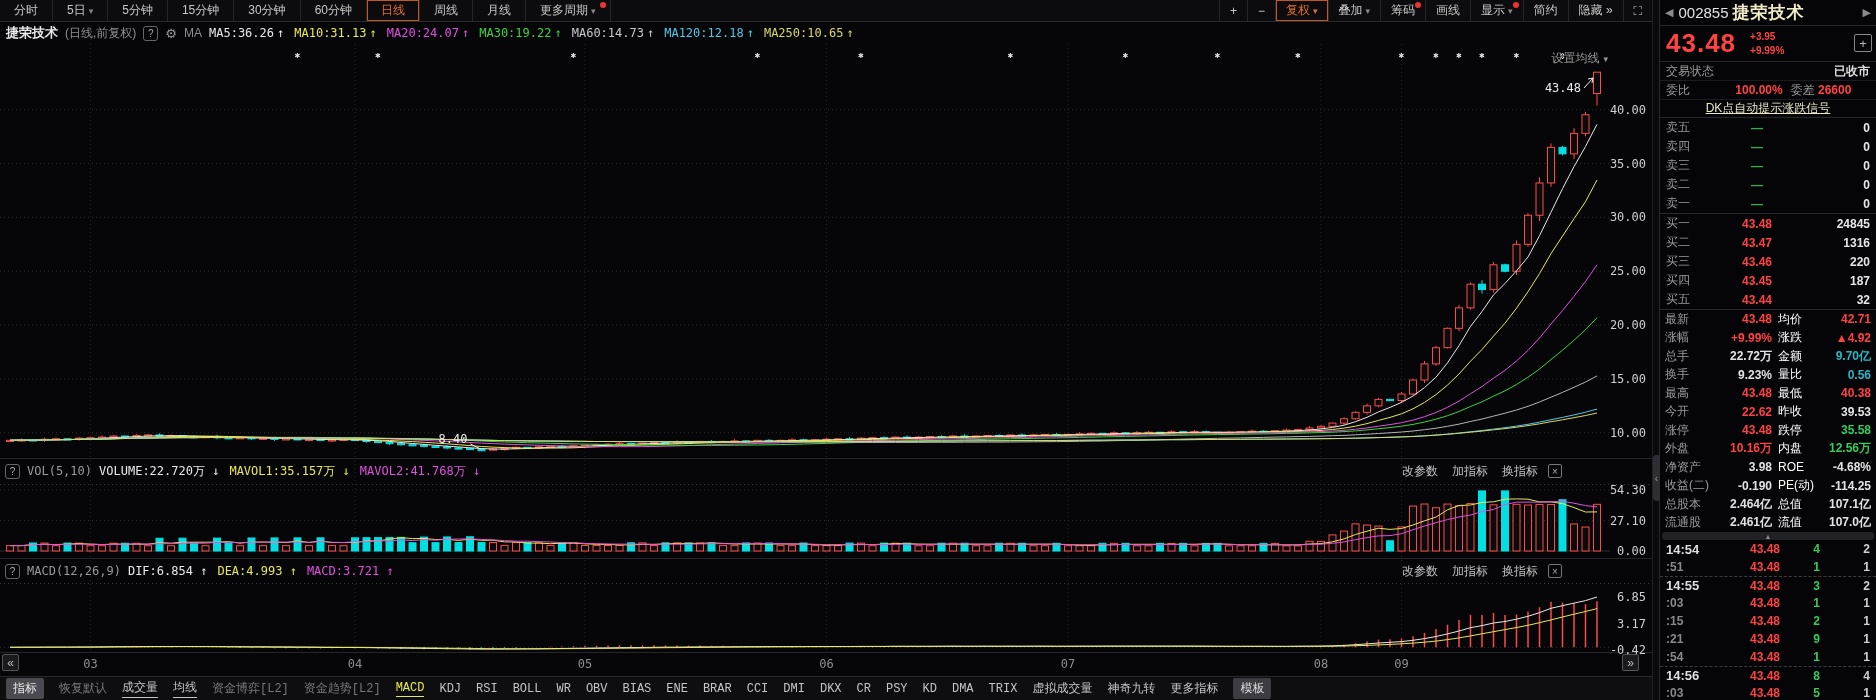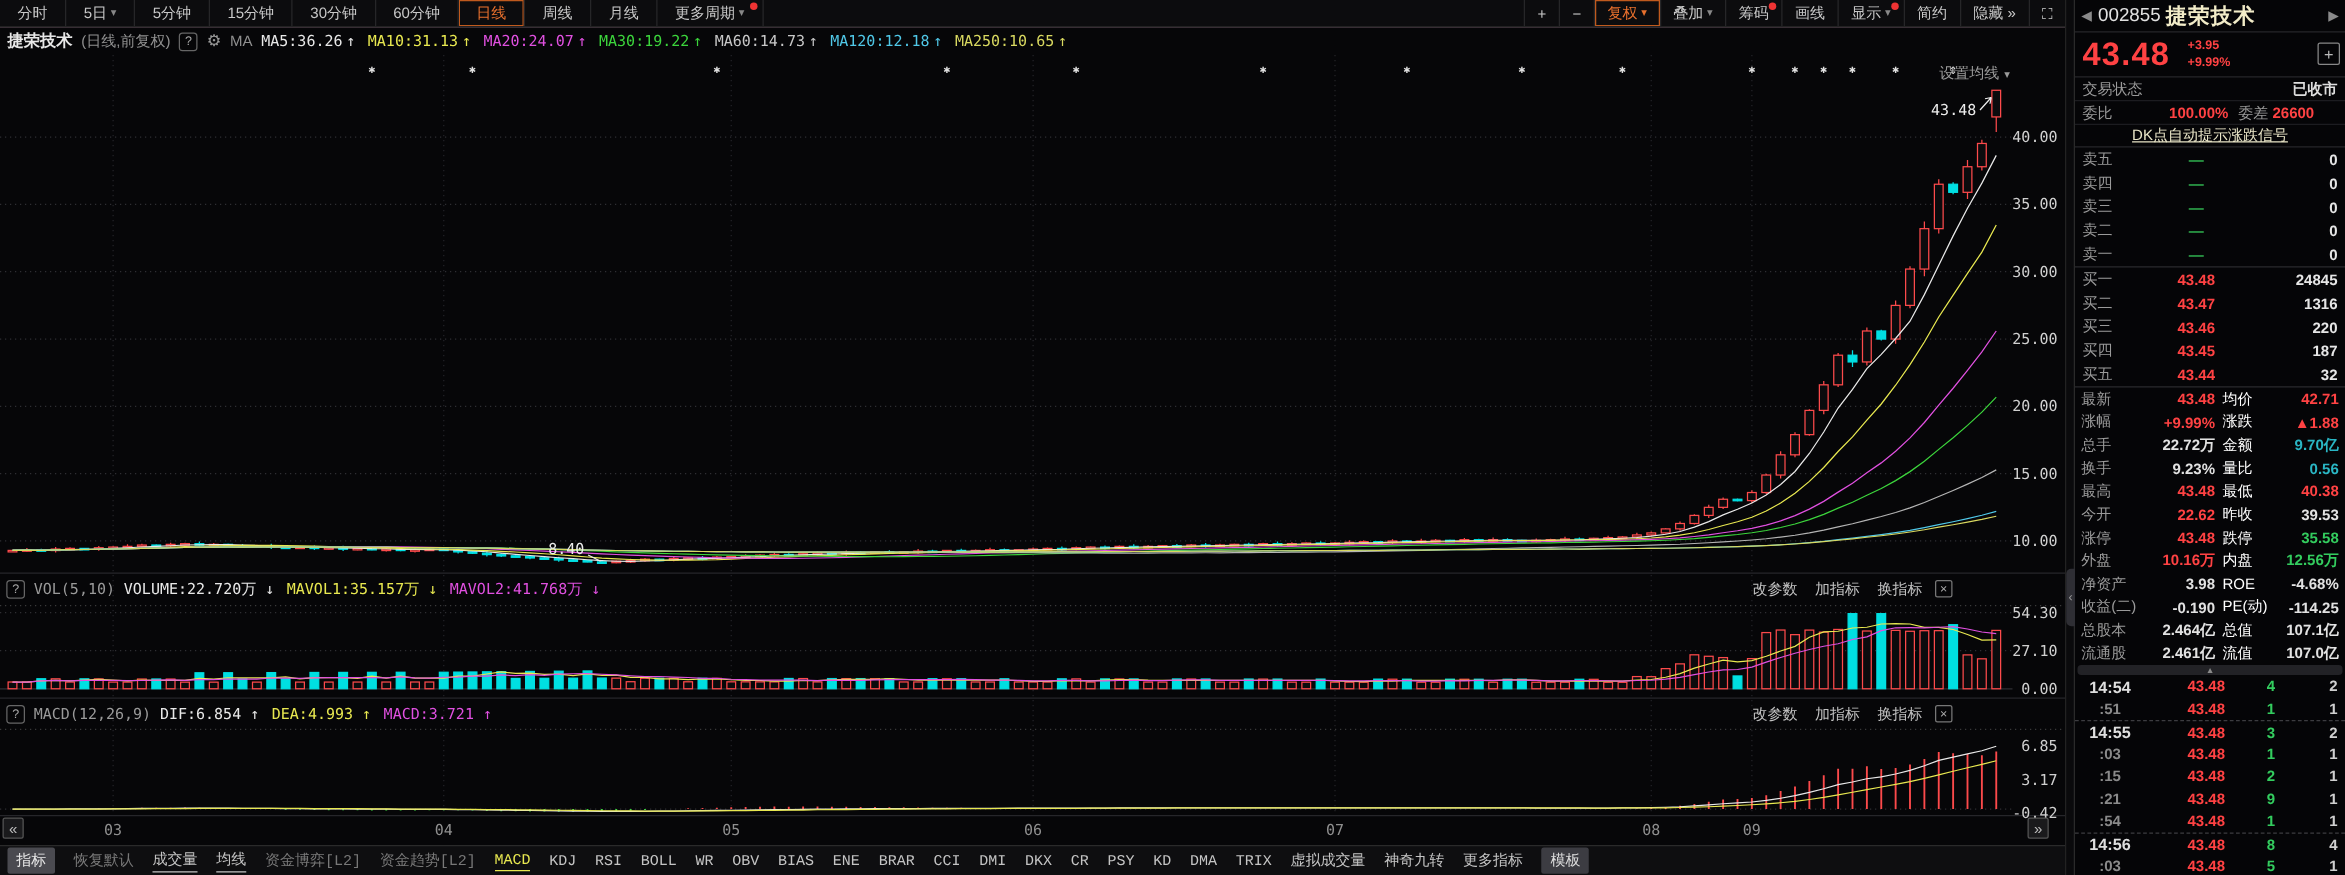--- a/index.html
+++ b/index.html
@@ -1,19 +1,19 @@
 <!DOCTYPE html>
 <html><head>
 <meta charset="utf-8">
 <style>
   * { margin:0; padding:0; box-sizing:border-box; }
   html,body { background:#000; }
   body { font-family:"Liberation Sans","DejaVu Sans",sans-serif; color:#c8c8c8; }
   .app { position:relative; width:1876px; height:700px; background:#060608; overflow:hidden; display:flex; }
-  .chart-col { position:relative; width:1652px; height:700px; background:#f9a8d4; }
+  .chart-col { position:relative; width:1652px; height:700px; background:#0c4a6e; }
 
   
   .top-toolbar { position:relative; height:22px; background:#0c0c0e; border-bottom:1px solid #2a2a2a; display:flex; align-items:stretch; font-size:12px; }
   .tb-left { display:flex; }
   .tb-item { display:flex; align-items:center; gap:3px; padding:0 14px; border-right:1px solid #262628; color:#c8c8c8; cursor:pointer; position:relative; }
   .tb-item .caret { font-size:9px; color:#888; }
   .tb-item .dot { position:absolute; top:2px; right:4px; width:6px; height:6px; border-radius:50%; background:#e33; }
   .tb-item.sel { color:#e8702d; box-shadow:inset 0 0 0 1px #c05a1e; }
   .tb-right { margin-left:auto; display:flex; }
   .tb-right .tb-item { padding:0 10px; border-right:none; border-left:1px solid #262628; }
@@ -82,21 +82,21 @@
   .ob-sep { border-top:1px solid #2a2a2e; }
   .srow { height:18.5px; display:flex; align-items:center; padding:0 5px; }
   .srow .sl { color:#9a9a9a; width:47px; font-size:12px; }
   .srow .sv { width:60px; text-align:right; font-weight:700; font-size:12px; }
   .srow .sl2 { color:#ffffff; width:42px; margin-left:6px; font-size:12px; }
   .srow .sv2 { flex:1; text-align:right; font-weight:700; font-size:12px; }
   .v-red { color:#ff4243; } .v-grn { color:#33cc5e; } .v-teal { color:#2ab6c4; } .v-wht { color:#e2e2e2; }
   .scroll-divider { height:8px; background:#222226; border-radius:3px; margin:0 2px; display:flex; align-items:center; justify-content:center; color:#8a8a8a; font-size:7px; }
   .trow { height:18px; display:flex; align-items:center; padding:0 6px; }
   .trow.full:not(:first-child) { border-top:1px dashed #3c3c40; }
-  .trow .t { width:44px; color:#8a8a8a; font-weight:700; text-align:center; }
+  .trow .t { width:44px; color:#8a8a8a; font-weight:700; text-align:left; }
   .trow.full .t { color:#dedede; font-size:13px; }
   .trow .p { width:70px; text-align:right; color:#ff4243; font-weight:700; }
   .trow .l { width:40px; text-align:right; color:#33cc5e; font-weight:700; }
   .trow .n { flex:1; text-align:right; color:#cfcfcf; font-weight:700; }
 </style>
 </head>
 <body>
 
 <div class="app">
   <div class="chart-col">
@@ -955,21 +955,21 @@
         <div class="srow">
           <span class="sl">最新</span>
           <span class="sv v-red">43.48</span>
           <span class="sl2">均价</span>
           <span class="sv2 v-red">42.71</span>
         </div>
         <div class="srow">
           <span class="sl">涨幅</span>
           <span class="sv v-red">+9.99%</span>
           <span class="sl2">涨跌</span>
-          <span class="sv2 v-red">▲1.88</span>
+          <span class="sv2 v-red">▲4.92</span>
         </div>
         <div class="srow">
           <span class="sl">总手</span>
           <span class="sv v-wht">22.72万</span>
           <span class="sl2">金额</span>
           <span class="sv2 v-teal">9.70亿</span>
         </div>
         <div class="srow">
           <span class="sl">换手</span>
           <span class="sv v-wht">9.23%</span>

